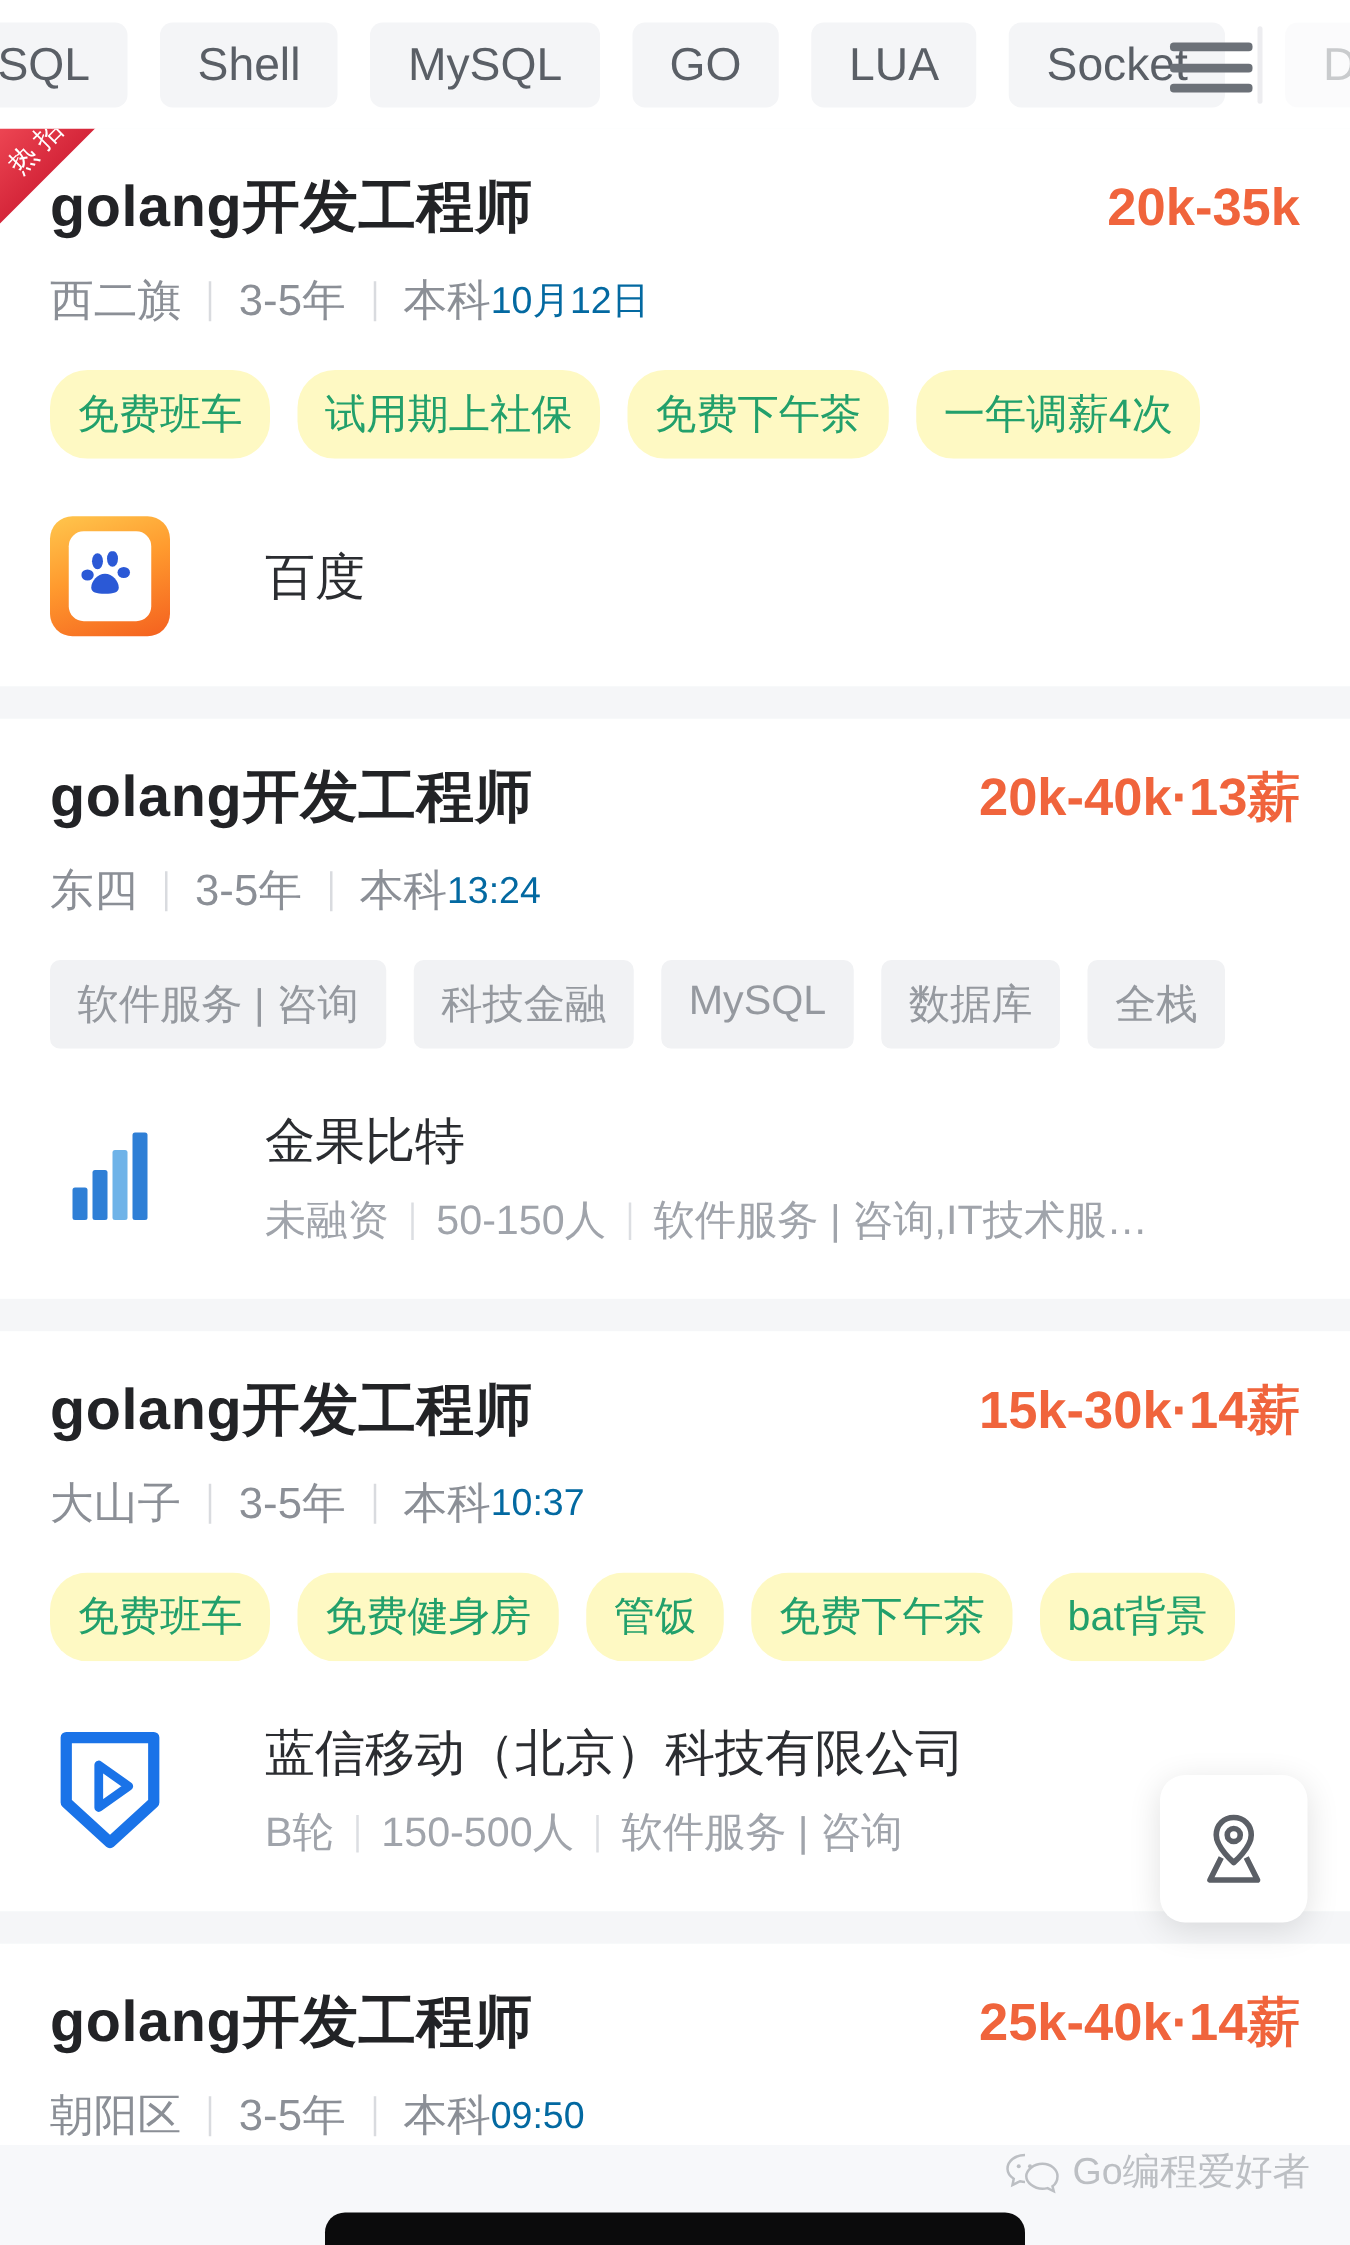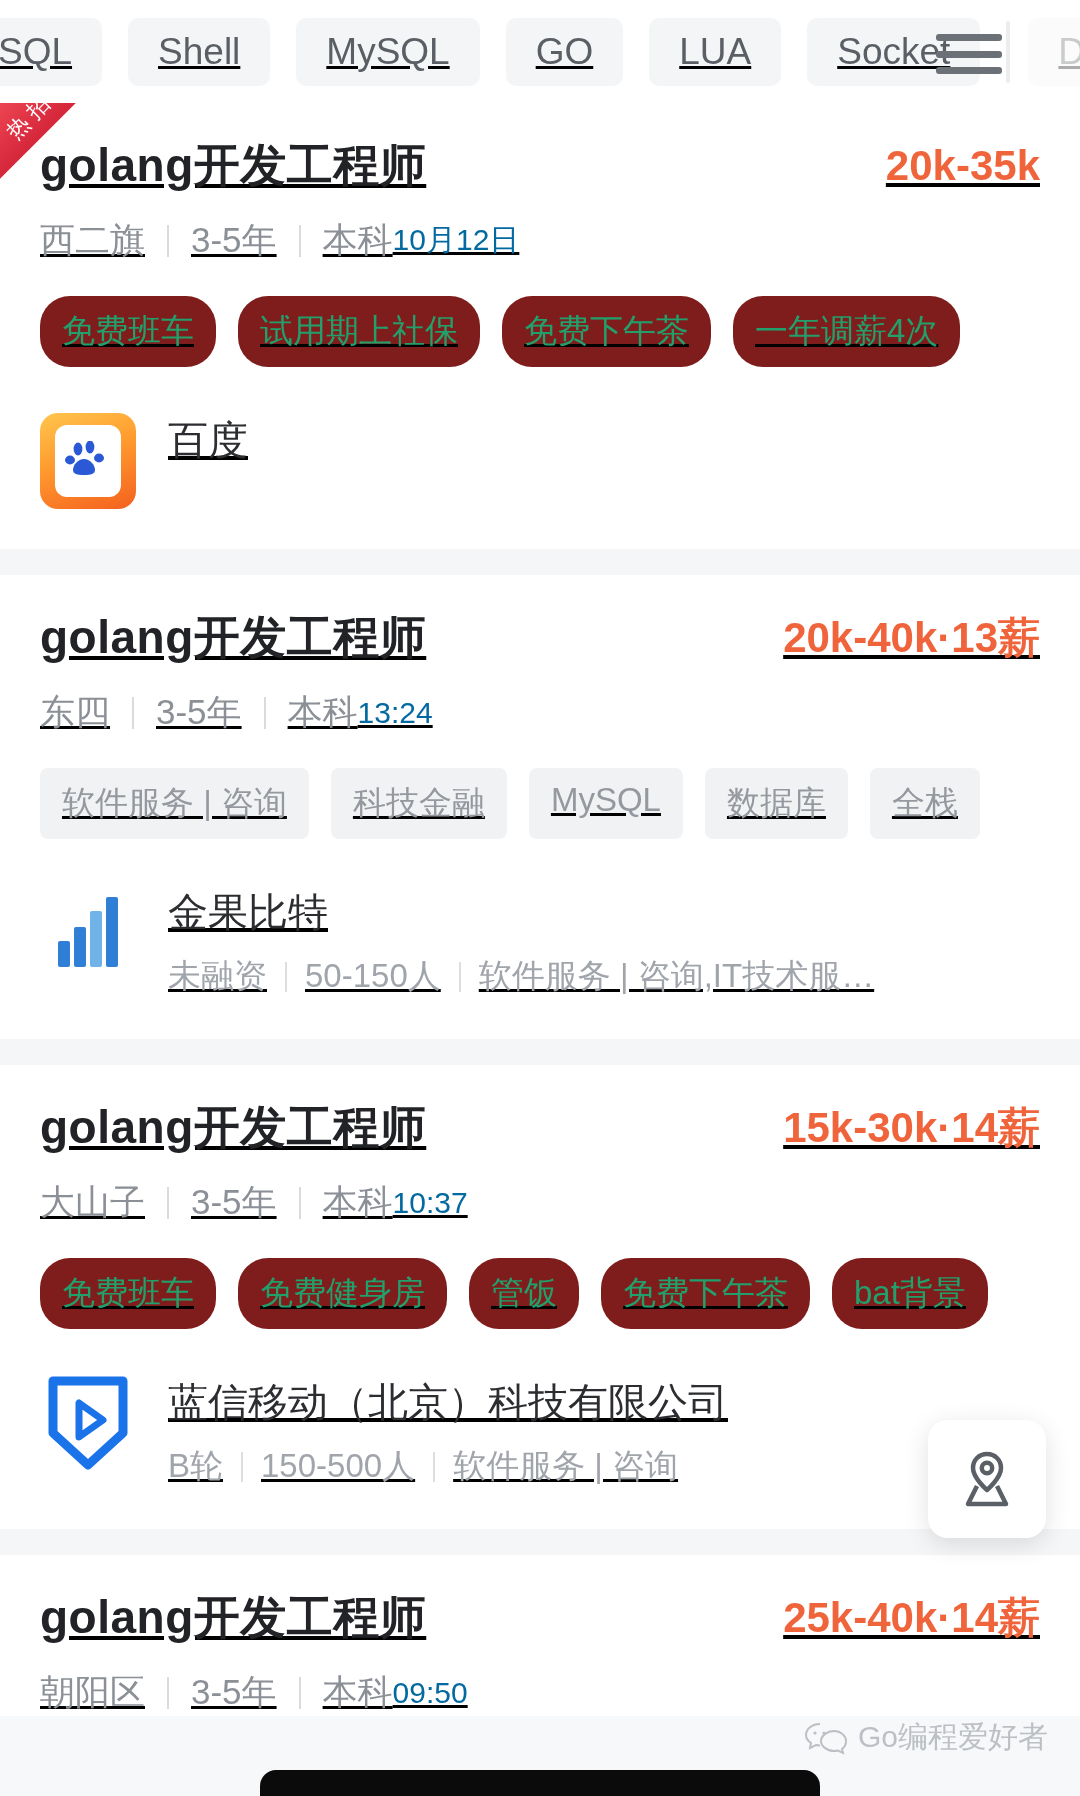--- a/index.html
+++ b/index.html
@@ -2,21 +2,21 @@
 <html><head>
 <meta charset="utf-8">
 <style>
   * { margin:0; padding:0; box-sizing:border-box; }
   html, body {
     width:1080px; height:1796px;
     background:#ffffff;
     font-family:"Liberation Sans","DejaVu Sans",sans-serif;
     overflow:hidden;
   }
-  .screen { position:relative; width:1080px; height:1796px; background:#f7f8fa;text-decoration:underline; }
+  .screen { position:relative; width:1080px; height:1796px; background:#f7f8fa; }
 
   
   .filterbar {
     position:relative; height:103px; background:#ffffff;
     display:flex; align-items:center; overflow:hidden;
     padding-left:0;
   }
   .chip {
     flex:0 0 auto;
     background:#f4f5f7; color:#5a5f66;
@@ -84,26 +84,26 @@
     display:inline-block; width:2px; height:32px;
     background:#d9dbdf; margin:0 22px;
   }
   .meta-time { color:#0369a1; font-size:30px; }
 
   .tags { display:flex; flex-wrap:nowrap; margin-top:32px; overflow:hidden; }
   .tag {
     flex:0 0 auto; border-radius:8px;
     font-size:33px; padding:13px 22px; margin-right:22px; white-space:nowrap;
   }
-  .tag.green { background:#7f1d1d; color:#22a06b;border-radius:30px; }
+  .tag.green { background:#fef9c3; color:#22a06b;border-radius:30px; }
   .tag.grey  { background:#f1f2f4; color:#95999f; }
 
   .company {
-    display:flex; 
-    margin-top:46px; padding-bottom:40px;
+    display:flex; align-items:center;
+    margin-top:46px; padding-bottom:40px;gap:44px;
   }
   .logo {
     flex:0 0 auto; width:96px; height:96px;
     margin-right:32px; position:relative;
     display:flex; align-items:center; justify-content:center;
   }
   .company-text { min-width:0; }
   .company-name {
     font-size:40px; color:#2b2d31; white-space:nowrap;
   }

